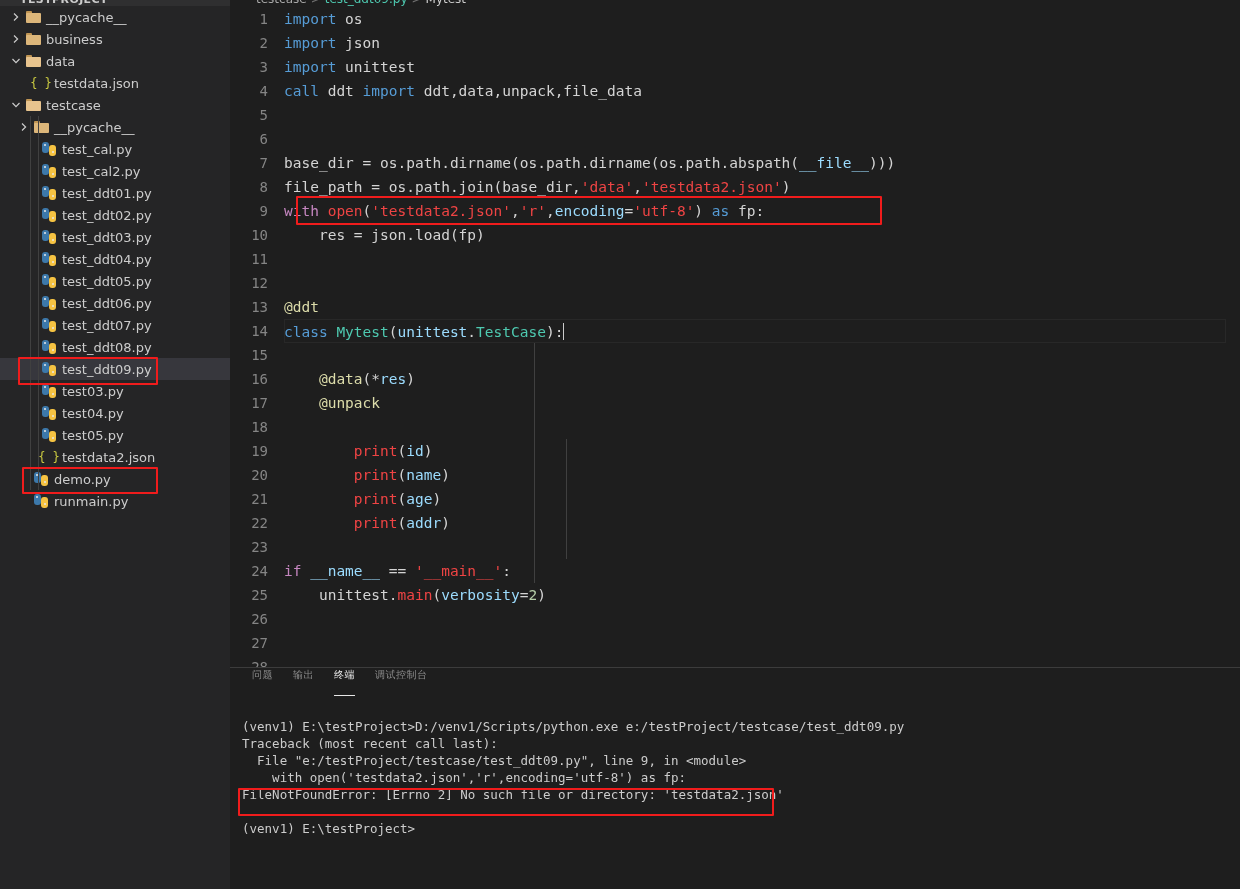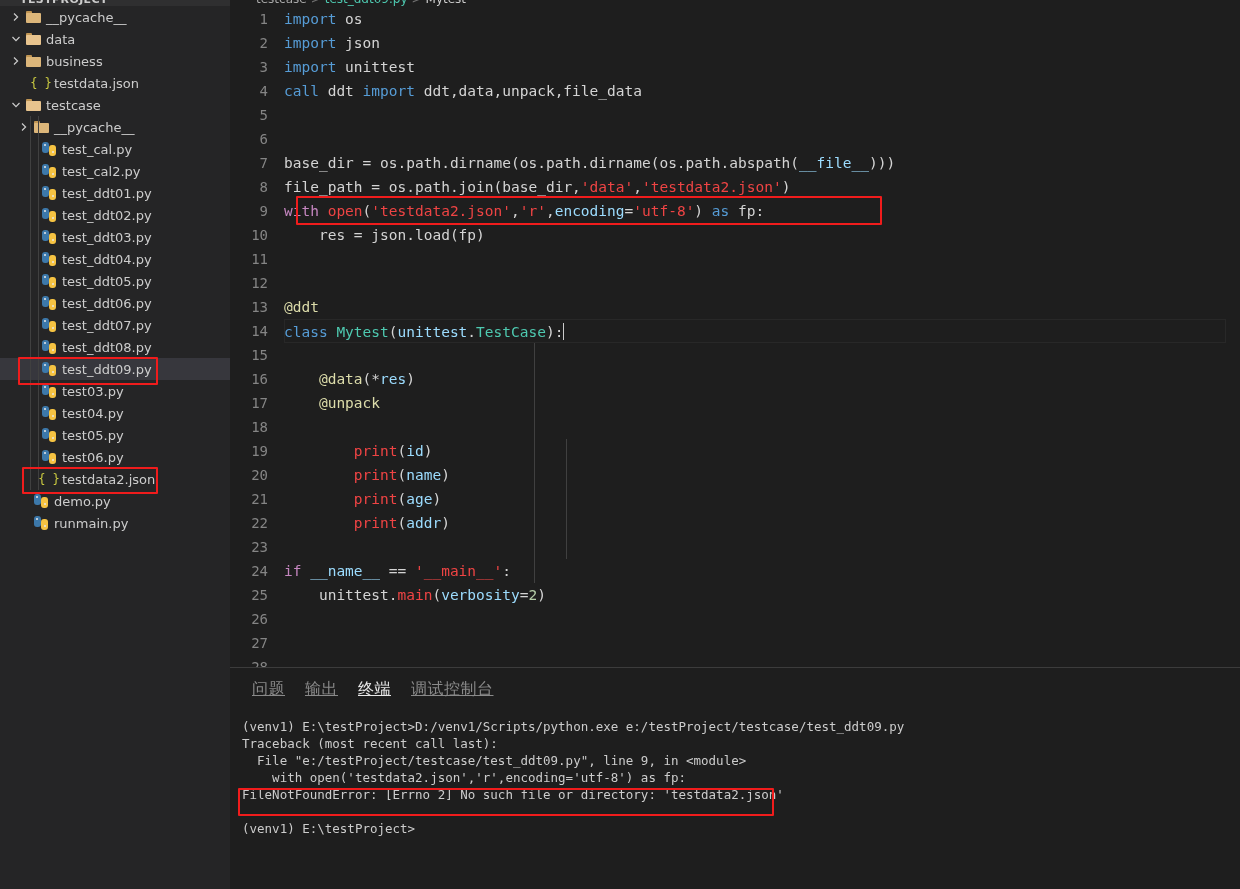--- a/index.html
+++ b/index.html
@@ -128,24 +128,23 @@
   .o  { color: #d4d4d4; text-align: right; }   
   .dec{ color: #dcdcaa; }   
 
   
   #panel { flex: 1; background: #1e1e1e; border-top: 1px solid #3c3c3c; position: relative; }
   #panel-tabs {
     height: 32px; display: flex; align-items: center; gap: 0;
     padding-left: 12px;
   }
   .ptab {
-    font-size: 16px; color: #8a8a8a; padding: 0 10px; height: 32px;
-    display: flex; align-items: flex-end; position: relative; cursor: pointer;
+    font-size: 10px; color: #8a8a8a; padding: 0 10px; height: 32px;
+    display: flex; align-items: flex-start; position: relative; cursor: pointer;
     letter-spacing: .5px;
-    text-decoration: underline;
   }
   .ptab.active { color: #e7e7e7; }
   .ptab.active::after {
     content: ''; position: absolute; left: 10px; right: 10px; bottom: 4px;
     height: 1px; background: #e7e7e7;
   }
   #terminal {
     padding: 18px 0 0 12px;
     font-family: "DejaVu Sans Mono", "Liberation Mono", monospace;
     font-size: 12.5px;
@@ -186,67 +185,67 @@
               <span class="tab"></span>
               <span class="body"></span>
             </span>
           </span>
           <span class="label">__pycache__</span>
         </div>
         <div class="row">
           <span style="width: 8px; flex: 0 0 auto;"></span>
           <span class="twisty">
             <svg width="10" height="10" viewBox="0 0 10 10">
-              <path d="M1.5 3 L5 6.6 L8.5 3" fill="none" stroke="#cccccc" stroke-width="1.2"></path>
-            </svg>
-          </span>
-          <span class="icon">
-            <span class="folder-ic open">
-              <span class="tab"></span>
-              <span class="body"></span>
-            </span>
-          </span>
-          <span class="label">data</span>
-        </div>
-        <div class="row">
-          <span style="width: 8px; flex: 0 0 auto;"></span>
-          <span class="twisty">
-            <svg width="10" height="10" viewBox="0 0 10 10">
               <path d="M3 1.5 L6.6 5 L3 8.5" fill="none" stroke="#cccccc" stroke-width="1.2"></path>
             </svg>
           </span>
           <span class="icon">
             <span class="folder-ic">
               <span class="tab"></span>
               <span class="body"></span>
             </span>
           </span>
           <span class="label">business</span>
-        </div>
-        <div class="row">
-          <span style="width: 16px; flex: 0 0 auto;"></span>
-          <span class="twisty"></span>
-          <span class="icon">
-            <span class="json-ic">{&nbsp;}</span>
-          </span>
-          <span class="label">testdata.json</span>
         </div>
         <div class="row">
           <span style="width: 8px; flex: 0 0 auto;"></span>
           <span class="twisty">
             <svg width="10" height="10" viewBox="0 0 10 10">
               <path d="M1.5 3 L5 6.6 L8.5 3" fill="none" stroke="#cccccc" stroke-width="1.2"></path>
             </svg>
           </span>
           <span class="icon">
             <span class="folder-ic open">
               <span class="tab"></span>
               <span class="body"></span>
             </span>
           </span>
+          <span class="label">data</span>
+        </div>
+        <div class="row">
+          <span style="width: 16px; flex: 0 0 auto;"></span>
+          <span class="twisty"></span>
+          <span class="icon">
+            <span class="json-ic">{&nbsp;}</span>
+          </span>
+          <span class="label">testdata.json</span>
+        </div>
+        <div class="row">
+          <span style="width: 8px; flex: 0 0 auto;"></span>
+          <span class="twisty">
+            <svg width="10" height="10" viewBox="0 0 10 10">
+              <path d="M1.5 3 L5 6.6 L8.5 3" fill="none" stroke="#cccccc" stroke-width="1.2"></path>
+            </svg>
+          </span>
+          <span class="icon">
+            <span class="folder-ic open">
+              <span class="tab"></span>
+              <span class="body"></span>
+            </span>
+          </span>
           <span class="label">testcase</span>
         </div>
         <div class="row">
           <span style="width: 16px; flex: 0 0 auto;"></span>
           <span class="twisty">
             <svg width="10" height="10" viewBox="0 0 10 10">
               <path d="M3 1.5 L6.6 5 L3 8.5" fill="none" stroke="#cccccc" stroke-width="1.2"></path>
             </svg>
           </span>
           <span class="icon">
@@ -431,33 +430,20 @@
           <span class="twisty"></span>
           <span class="icon">
             <span class="py-ic">
               <span class="b b1"></span>
               <span class="b b2"></span>
               <span class="d1"></span>
               <span class="d2"></span>
             </span>
           </span>
           <span class="label">test05.py</span>
-        </div>
-        <div class="row">
-          <span style="width: 24px; flex: 0 0 auto;"></span>
-          <span class="twisty"></span>
-          <span class="icon">
-            <span class="py-ic">
-              <span class="b b1"></span>
-              <span class="b b2"></span>
-              <span class="d1"></span>
-              <span class="d2"></span>
-            </span>
-          </span>
-          <span class="label">test06.py</span>
         </div>
         <div class="row">
           <span style="width: 24px; flex: 0 0 auto;"></span>
           <span class="twisty"></span>
           <span class="icon">
             <span class="json-ic">{&nbsp;}</span>
           </span>
           <span class="label">testdata2.json</span>
         </div>
         <div class="row">

